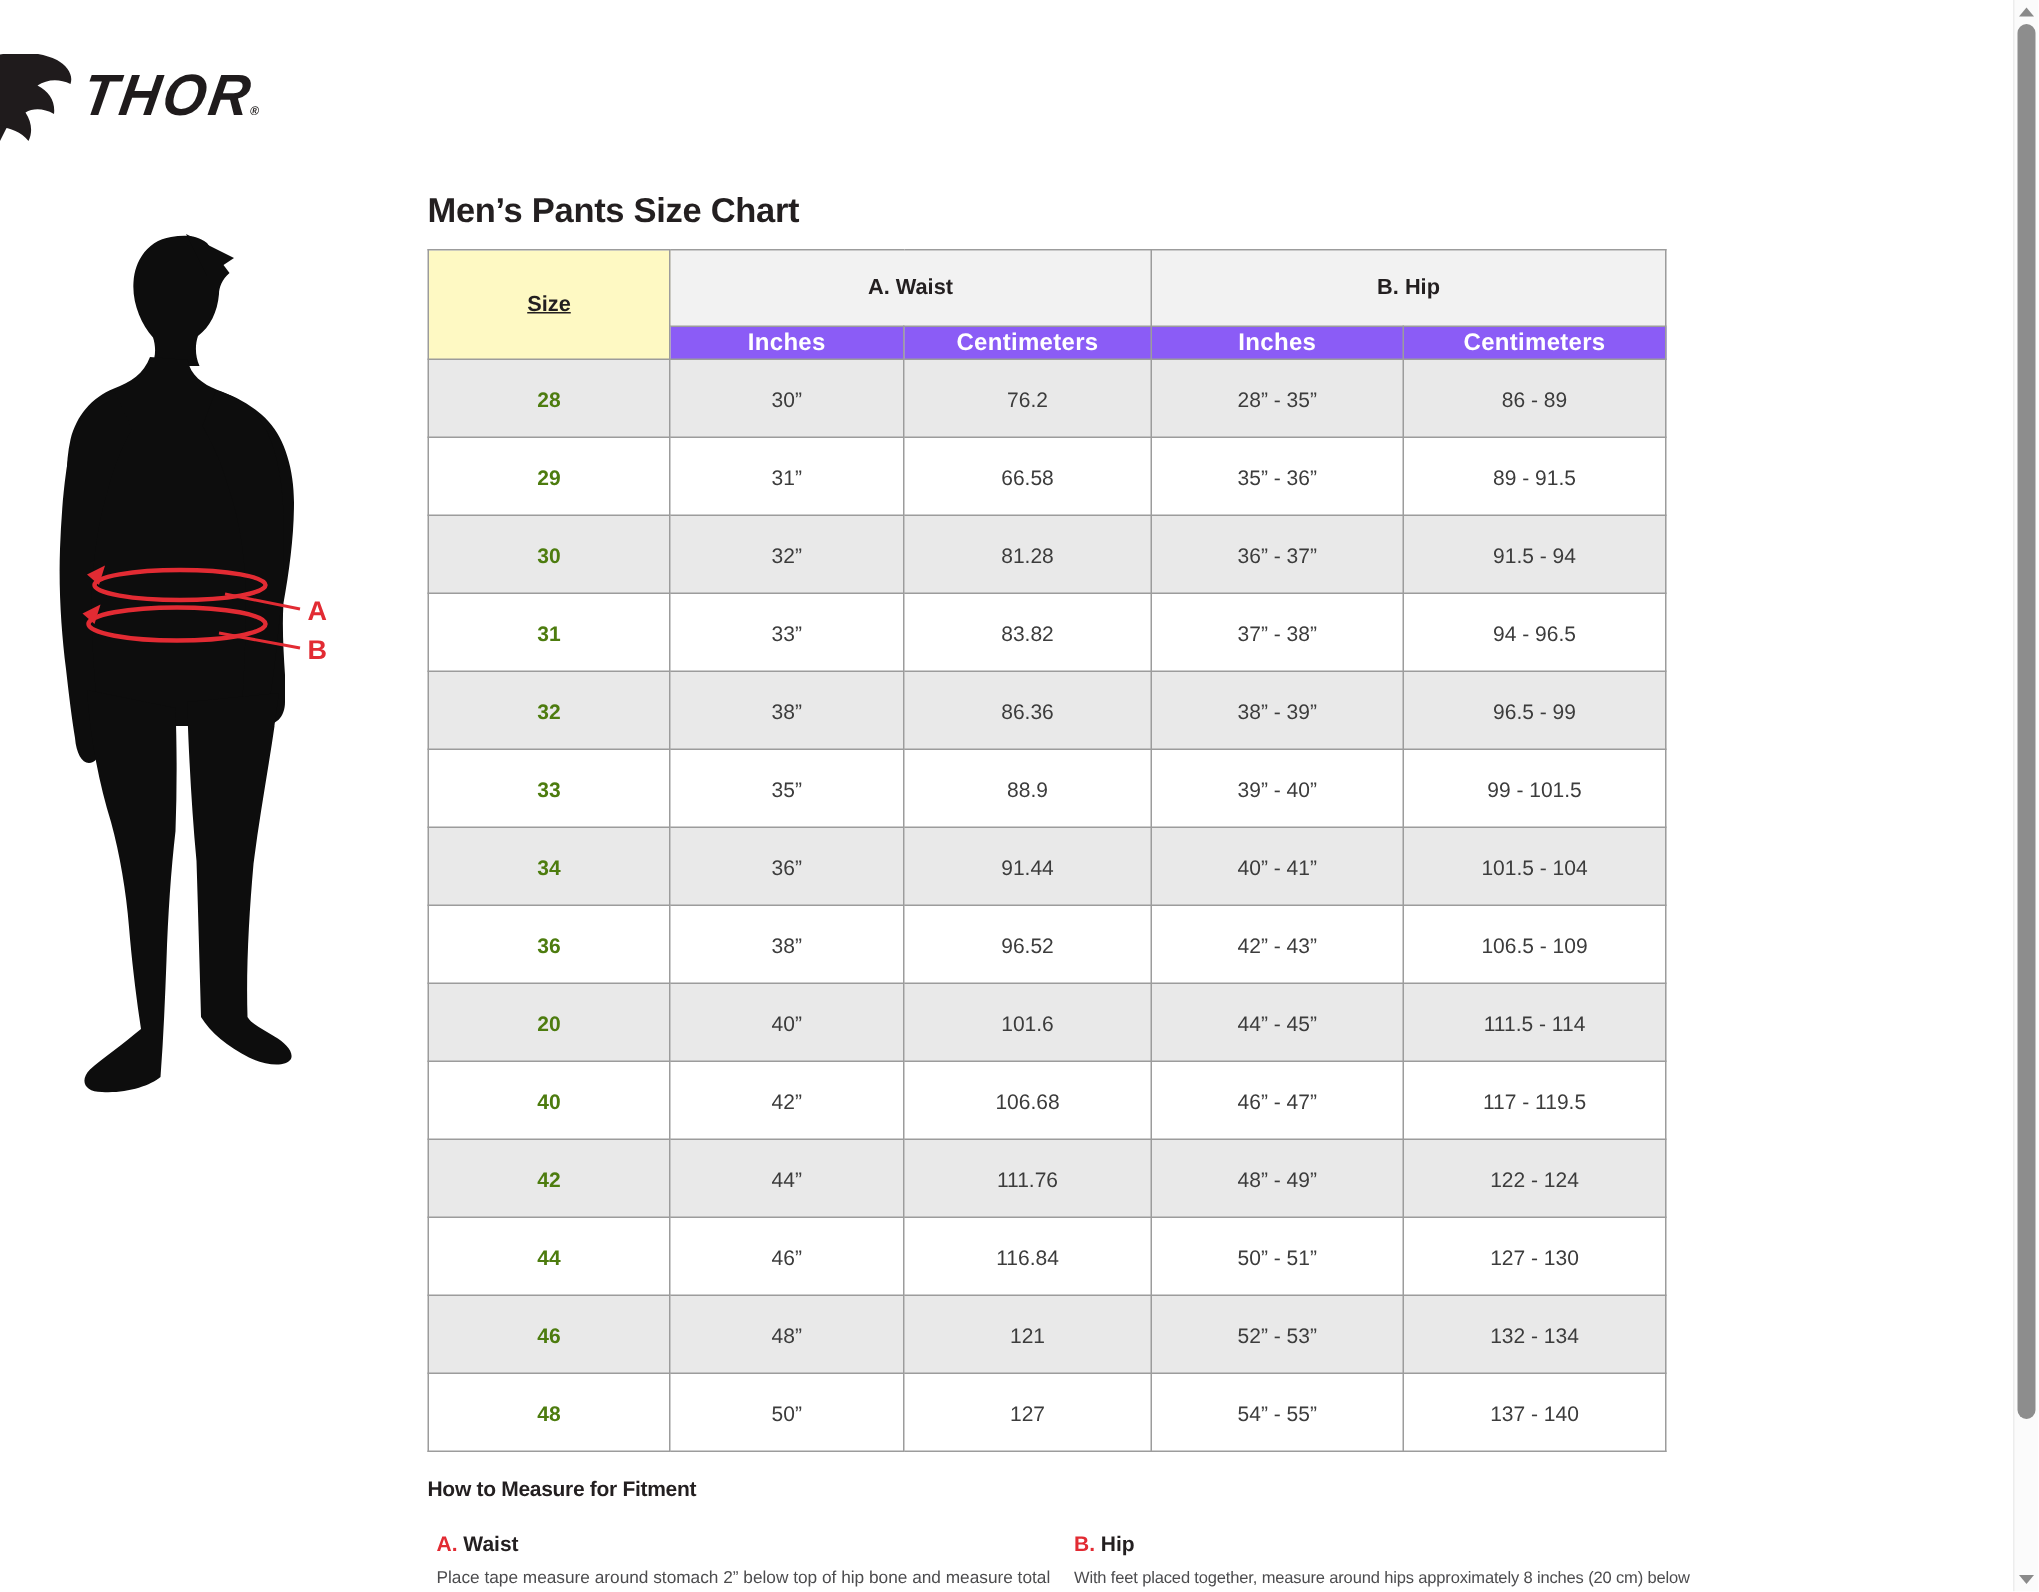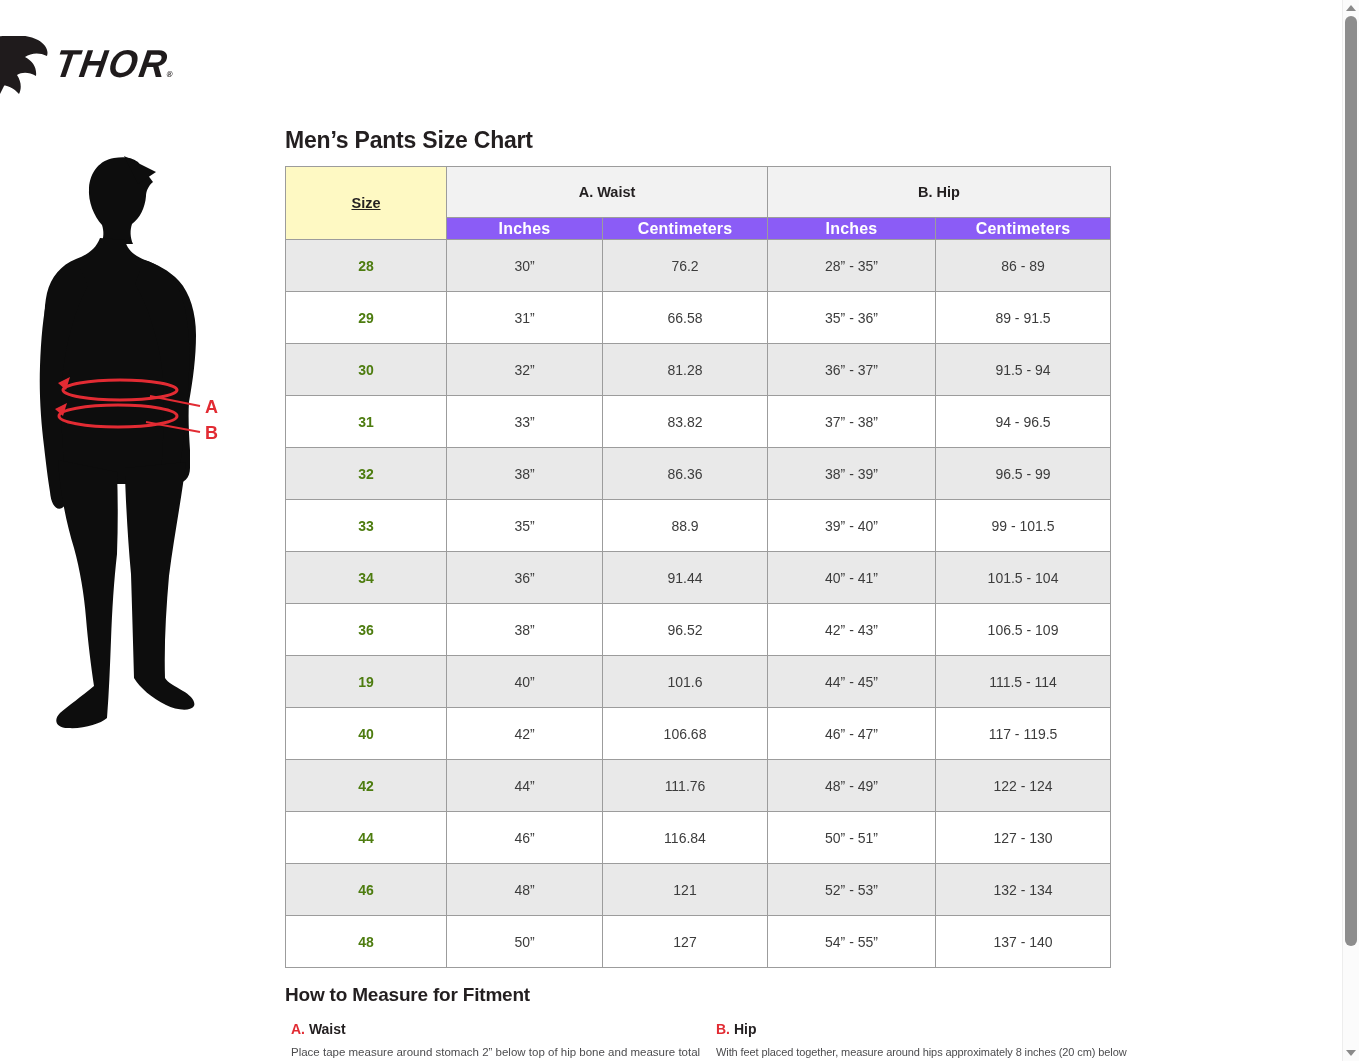--- a/index.html
+++ b/index.html
@@ -24,21 +24,21 @@
                    font-size:14px;color:#3c3c3c;}
   table.size-chart th,table.size-chart td{border:1px solid #9c9c9c;text-align:center;vertical-align:middle;padding:0;}
   th.h-main{background:#f2f2f2;font-size:14.5px;font-weight:bold;color:#231f20;height:50px;}
   th.h-size{background:#fef9c3;text-decoration:underline;}
   th.bar{background:#8b5cf6;color:#fff;font-size:16px;font-weight:bold;height:21px;
          border-left:2px solid #fff;border-right:2px solid #fff;letter-spacing:0.2px;}
   td{height:51px;background:#fff;}
   tr.alt td{background:#e9e9e9;}
   td.c-size{font-weight:bold;color:#4d7c0f;}
 
-  .measure-title{margin:0;position:absolute;top:866px;left:0;font-size:19px;font-weight:bold;color:#231f20;letter-spacing:-0.2px;}
+  .measure-title{margin:0;position:absolute;top:866px;left:0;font-size:14px;font-weight:bold;color:#231f20;letter-spacing:-0.2px;}
   .measure-cols{position:absolute;top:903px;left:0;width:860px;display:flex;}
   .measure-col{box-sizing:border-box;}
   .measure-col.col-a{width:431px;padding-left:6px;}
   .measure-col.col-b{width:420px;}
   .measure-head{font-size:14px;font-weight:bold;color:#231f20;}
   .measure-key{color:#e22b33;}
   .measure-text{margin:7px 0 0 0;font-size:11.5px;line-height:16px;color:#4c4c4e;}
   .col-b .measure-text{font-size:11px;letter-spacing:-0.1px;}
 
   
@@ -159,21 +159,21 @@
             <td>101.5 - 104</td>
           </tr>
           <tr>
             <td class="c-size">36</td>
             <td>38”</td>
             <td>96.52</td>
             <td>42” - 43”</td>
             <td>106.5 - 109</td>
           </tr>
           <tr class="alt">
-            <td class="c-size">19</td>
+            <td class="c-size">20</td>
             <td>40”</td>
             <td>101.6</td>
             <td>44” - 45”</td>
             <td>111.5 - 114</td>
           </tr>
           <tr>
             <td class="c-size">40</td>
             <td>42”</td>
             <td>106.68</td>
             <td>46” - 47”</td>

